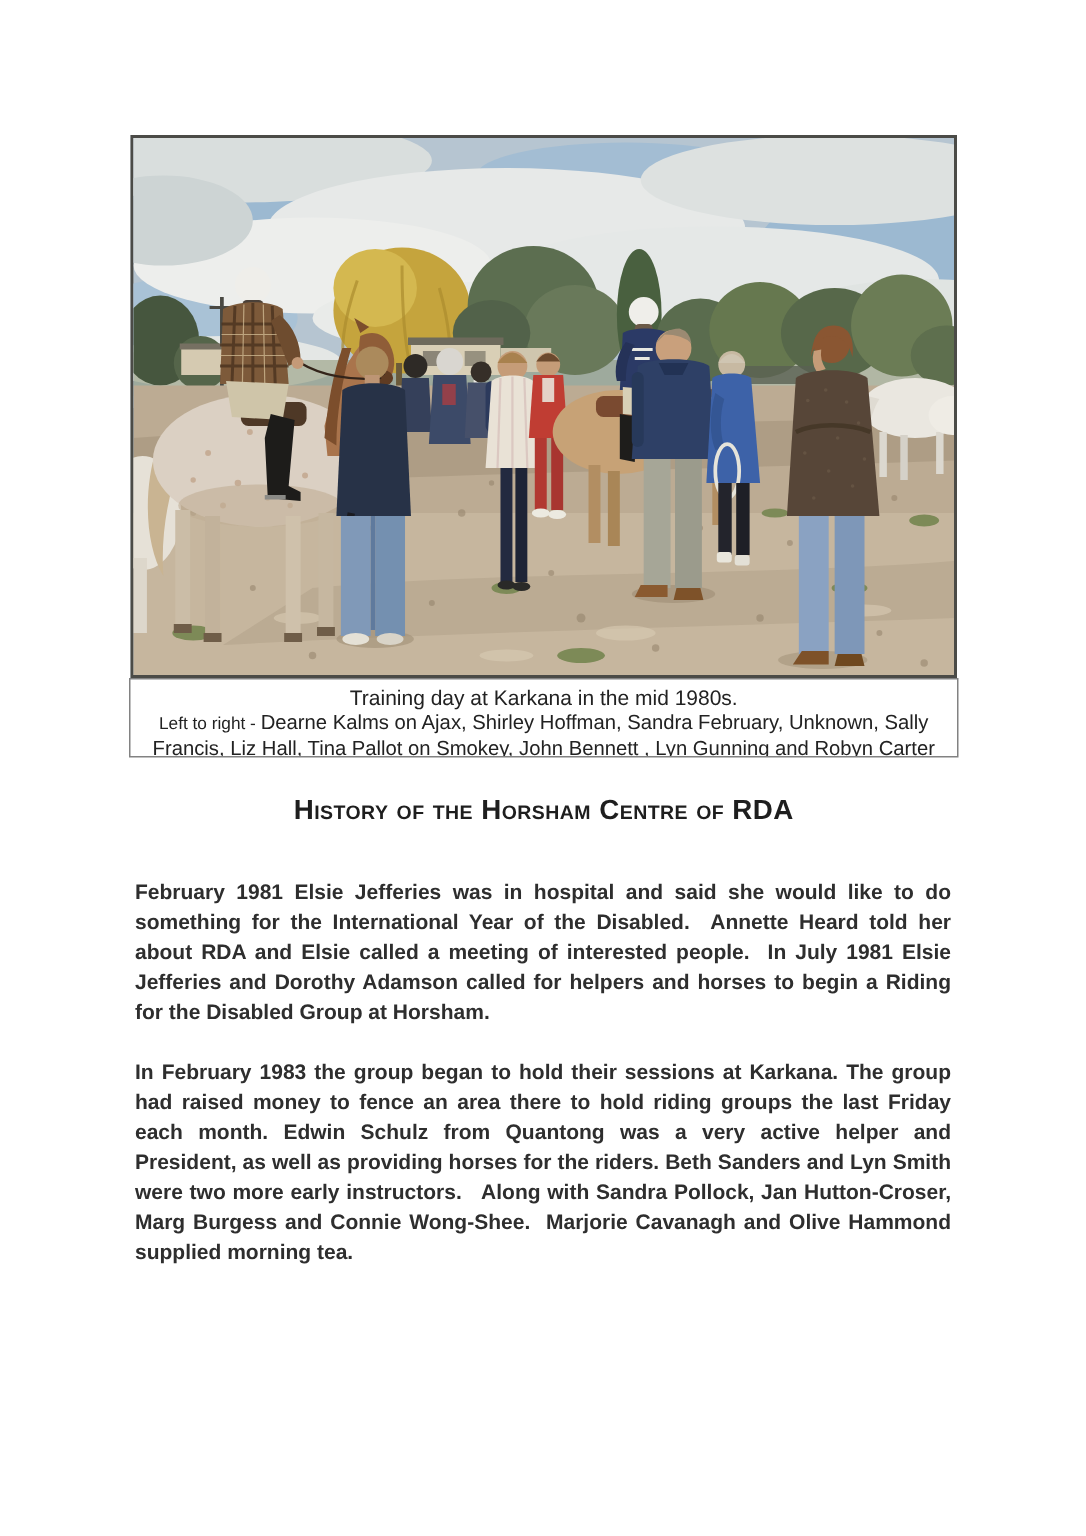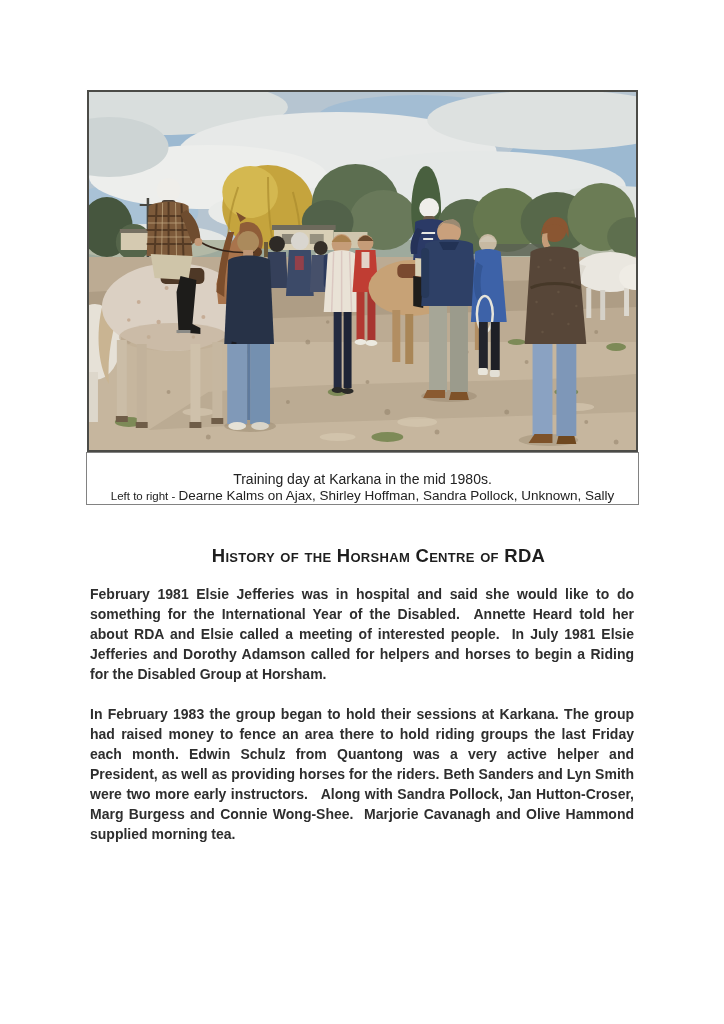--- a/index.html
+++ b/index.html
@@ -10,27 +10,27 @@
     overflow:hidden;
   }
   .photo-frame{
     position:absolute;left:87px;top:90px;width:551px;height:362px;
     border:2px solid #4b4b47;box-sizing:border-box;background:#c4cfd6;
   }
   .photo-frame svg{display:block;width:100%;height:100%;}
   .caption-box{
     position:absolute;left:86px;top:452px;width:553px;height:53px;
     box-sizing:border-box;border:1px solid #828282;background:#ffffff;
-    text-align:center;padding:18px 6px;overflow:hidden;
+    text-align:center;padding:4px 6px;overflow:hidden;
   }
   .caption-title{font-size:14px;line-height:17px;color:#222;}
   .caption-names{font-size:13.5px;line-height:16px;color:#222;}
   .caption-prefix{font-size:11.5px;}
   .page-heading{
-    position:absolute;left:87px;top:529px;width:551px;margin:16px;
+    position:absolute;left:87px;top:529px;width:551px;margin:0;
     text-align:center;font-size:18.5px;font-weight:bold;
     font-variant:small-caps;letter-spacing:0.3px;color:#1e1e1e;
   }
   .body-text{position:absolute;left:90px;top:584px;width:544px;}
   .body-text p{
     margin:0 0 20px 0;font-size:14px;line-height:20px;
     text-align:justify;white-space:pre-wrap;color:#2e2e2e;font-weight:bold;
   }
 </style>
 </head>
@@ -327,21 +327,21 @@
       <rect x="446" y="252" width="20" height="92" fill="#8aa2c2"></rect>
       <rect x="470" y="252" width="20" height="92" fill="#7e97b8"></rect>
       <path d="M448,342 L466,342 L466,351 L442,351 Z" fill="#7e5229"></path>
       <path d="M472,344 L488,344 L490,352 L470,352 Z" fill="#6f481f"></path>
     </g>
   </svg>
 </div>
 
 <div class="caption-box">
   <div class="caption-title">Training day at Karkana in the mid 1980s.</div>
-  <div class="caption-names"><span class="caption-prefix">Left to right - </span><span>Dearne Kalms on Ajax, Shirley Hoffman, Sandra Pollock, Unknown, Sally Francis, Liz Hall, Tina Pallot on Smokey, John Bennett , Lyn Gunning and Robyn Carter</span></div>
+  <div class="caption-names"><span class="caption-prefix">Left to right - </span><span>Dearne Kalms on Ajax, Shirley Hoffman, Sandra February, Unknown, Sally Francis, Liz Hall, Tina Pallot on Smokey, John Bennett , Lyn Gunning and Robyn Carter</span></div>
 </div>
 
 <h1 class="page-heading">History of the Horsham Centre of RDA</h1>
 
 <div class="body-text">
   <p>February 1981 Elsie Jefferies was in hospital and said she would like to do something for the International Year of the Disabled.  Annette Heard told her about RDA and Elsie called a meeting of interested people.  In July 1981 Elsie Jefferies and Dorothy Adamson called for helpers and horses to begin a Riding for the Disabled Group at Horsham.</p>
   <p>In February 1983 the group began to hold their sessions at Karkana. The group had raised money to fence an area there to hold riding groups the last Friday each month. Edwin Schulz from Quantong was a very active helper and President, as well as providing horses for the riders. Beth Sanders and Lyn Smith were two more early instructors.   Along with Sandra Pollock, Jan Hutton-Croser, Marg Burgess and Connie Wong-Shee.  Marjorie Cavanagh and Olive Hammond supplied morning tea.</p>
 </div>
 
 </body></html>

